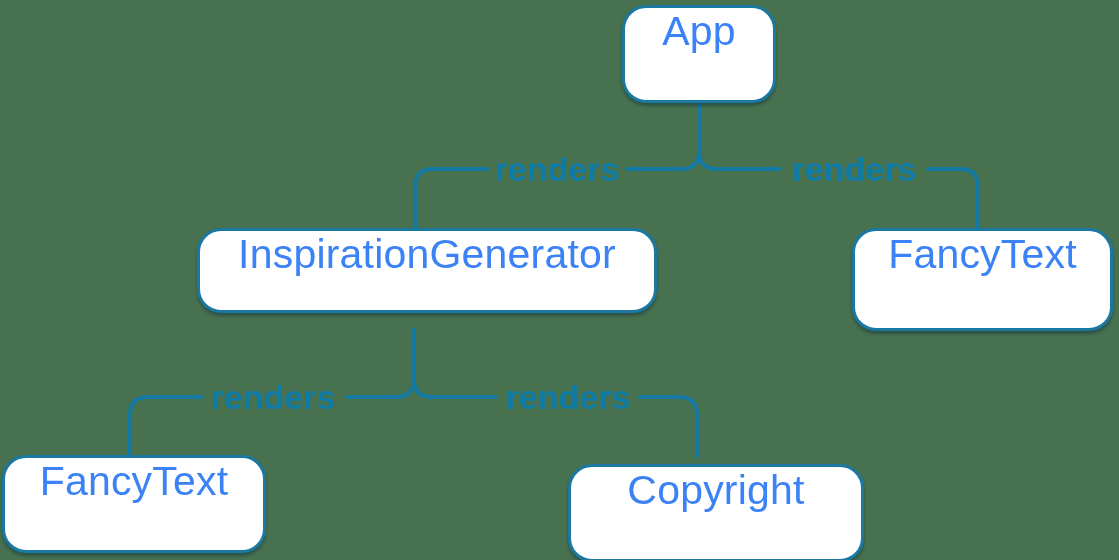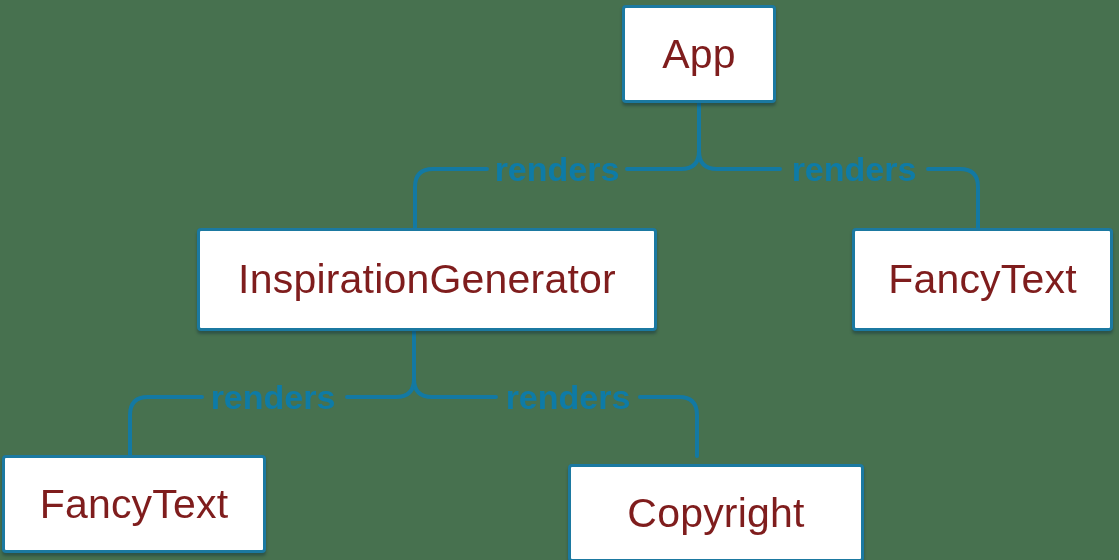--- a/index.html
+++ b/index.html
@@ -27,33 +27,32 @@
     fill: none;
     stroke: #1379a3;
     stroke-width: 4;
     stroke-linecap: round;
   }
 
   .node {
     position: absolute;
     background: #ffffff;
     border: 3.5px solid #1b79a1;
-    border-radius: 4px;
+    border-radius: 24px;
     display: flex;
-    align-items: center;
     justify-content: center;
-    color: #7f1d1d;
+    color: #3b82f6;
     font-size: 41px;
     font-weight: 500;
     letter-spacing: 0.2px;
     box-shadow: 0 3px 3px rgba(10, 40, 60, 0.4);
   }
 
   .node-app       { left: 622px; top: 5px;   width: 154px; height: 98px;  }
-  .node-ig        { left: 197px; top: 228px; width: 460px; height: 103px; }
+  .node-ig        { left: 197px; top: 228px; width: 460px; height: 85px; }
   .node-ft-top    { left: 852px; top: 228px; width: 261px; height: 103px; }
   .node-ft-bottom { left: 2px;   top: 455px; width: 264px; height: 98px;  }
   .node-copyright { left: 568px; top: 464px; width: 296px; height: 98px;  }
 
   .edge-label {
     position: absolute;
     transform: translate(-50%, -50%);
     color: #0e7ba6;
     font-size: 34px;
     font-weight: 700;

